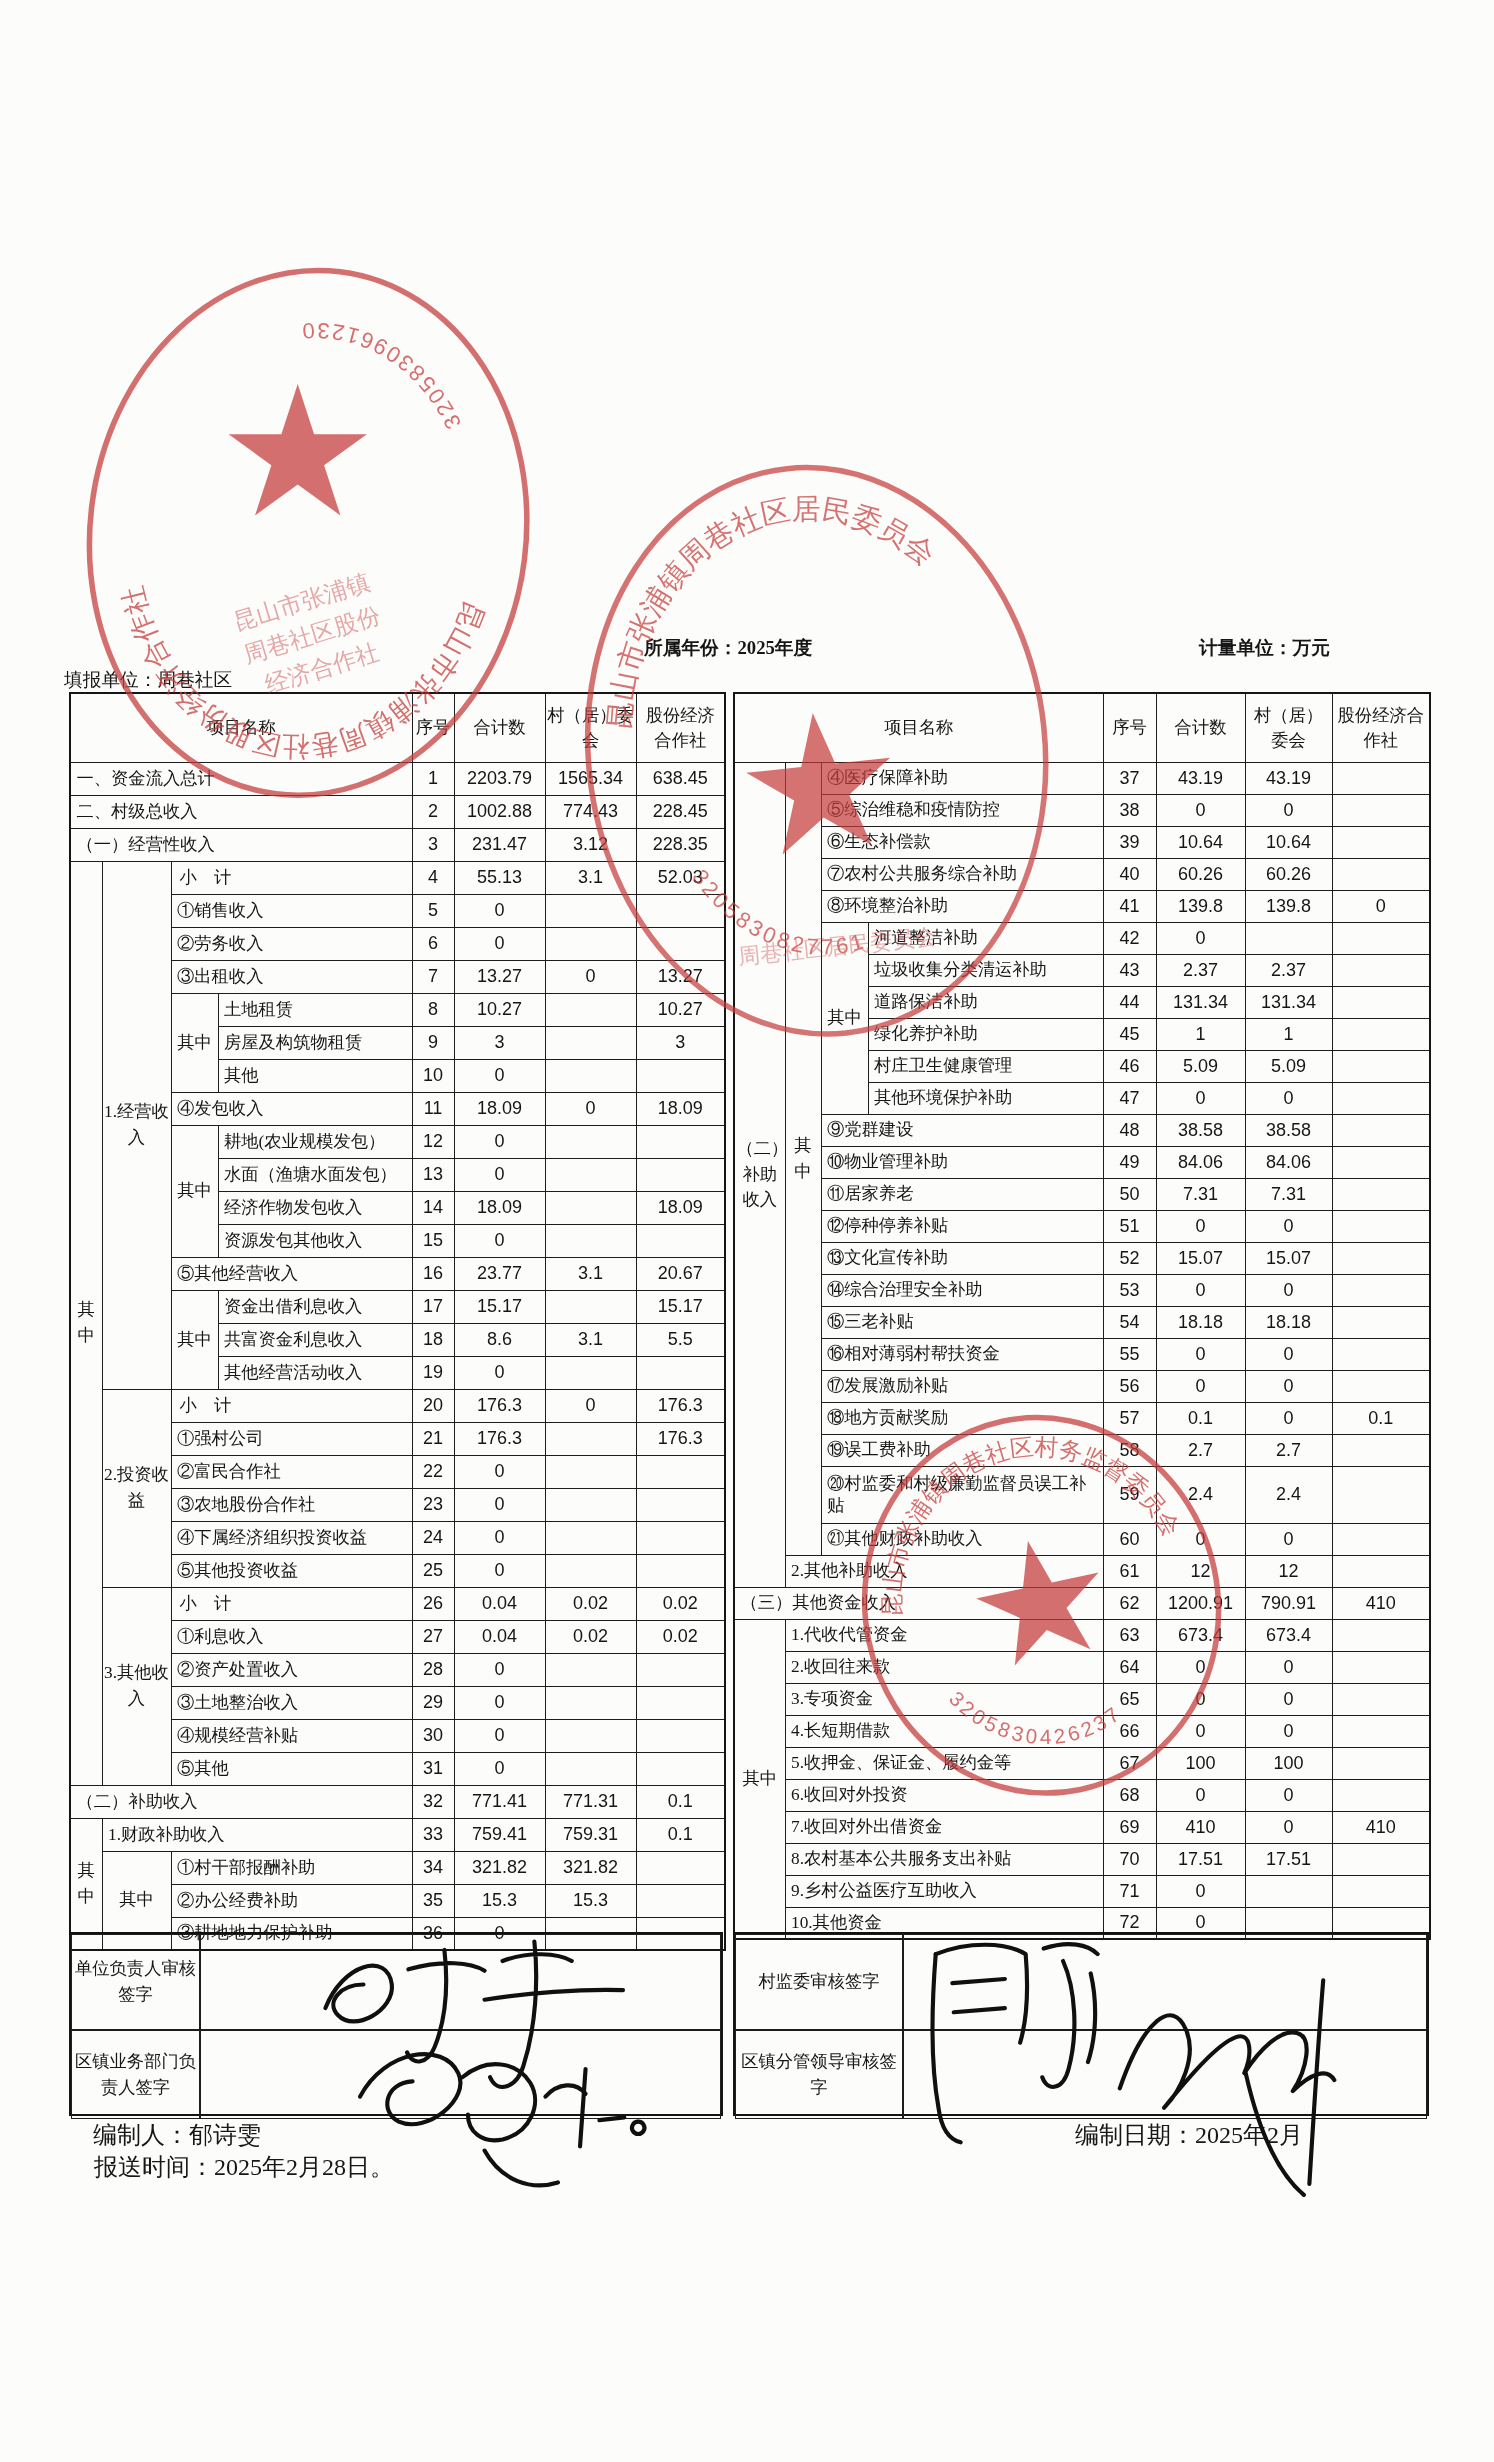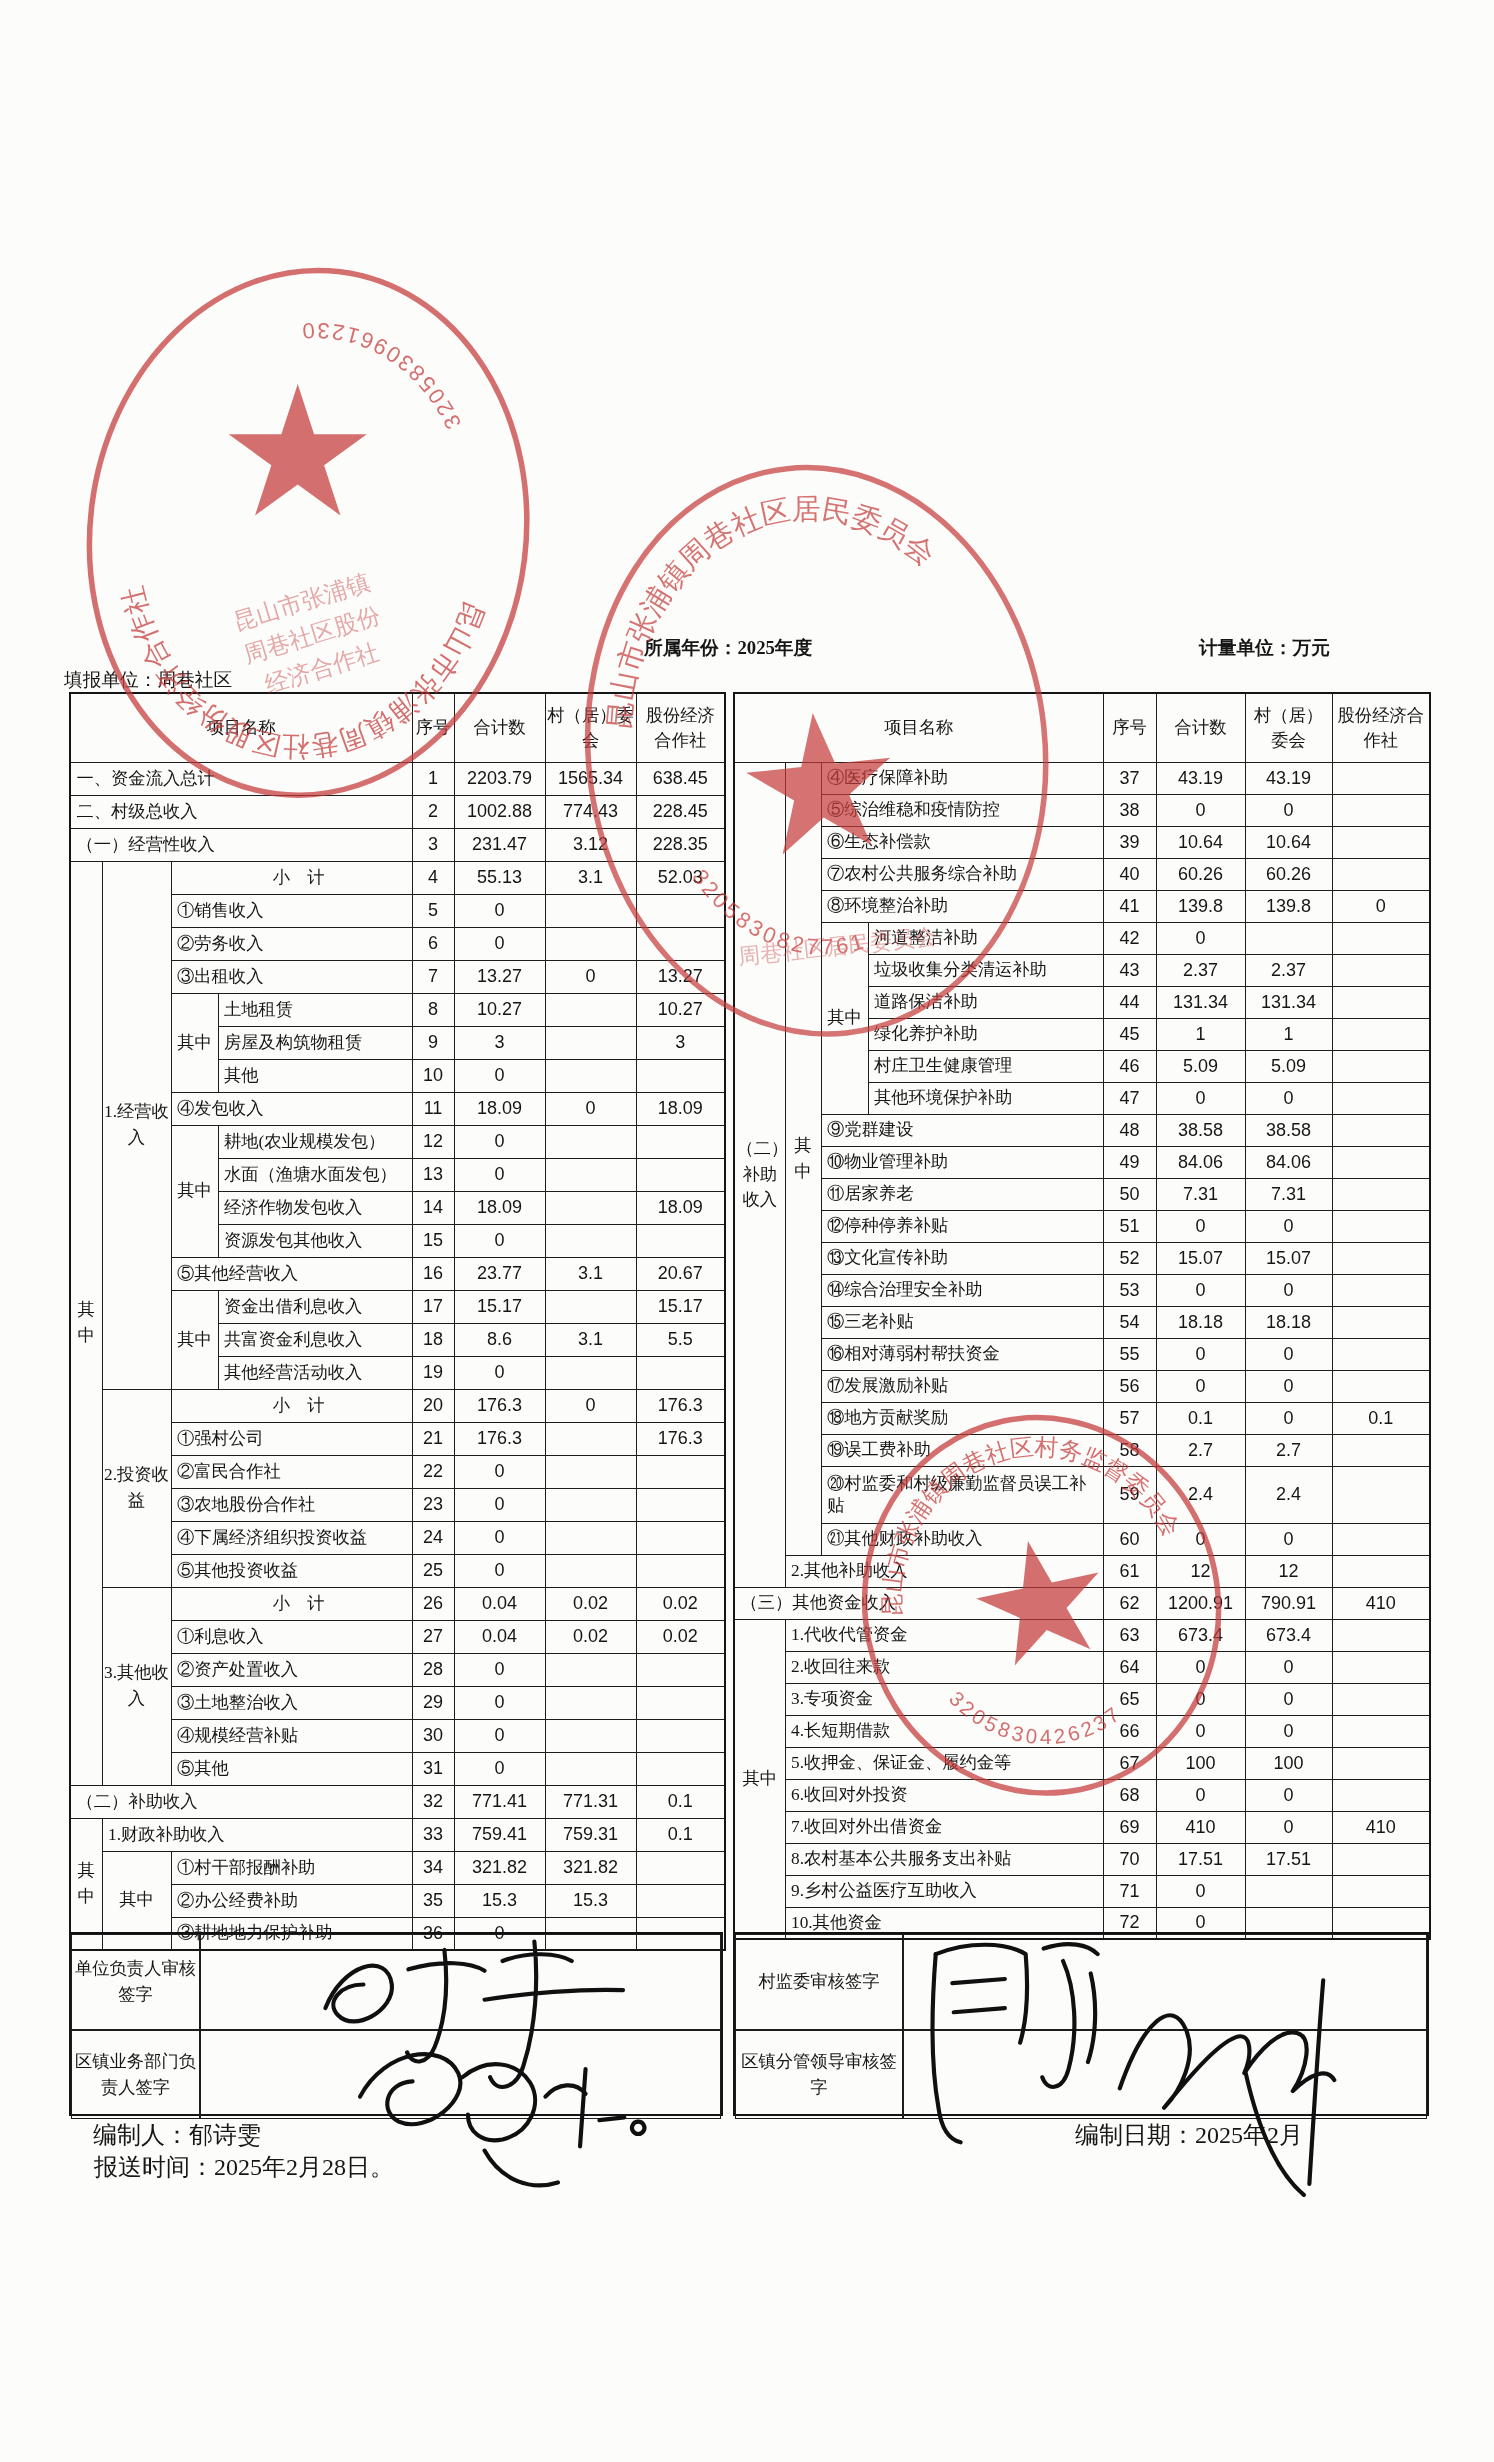--- a/index.html
+++ b/index.html
@@ -17,21 +17,21 @@
   table.budget{border-collapse:collapse;width:100%;height:100%;table-layout:fixed;}
   table.budget td,table.budget th{border:1.4px solid #1d1d1d;overflow:hidden;vertical-align:middle;}
   table.budget{border:2.1px solid #151515;}
   th.hdr{font-size:17.3px;font-weight:500;text-align:center;line-height:1.45;word-break:break-all;padding:1.4px;}
   tr.hrow{height:69px;}
   .tw-left tbody tr{height:33px;}
   .tw-right tbody tr{height:32px;}
   .tw-right tbody tr.tall{height:57px;}
   td.grp{font-size:17.3px;text-align:center;line-height:1.5;word-break:break-all;padding:1.4px;}
   td.lbl{font-size:17.3px;text-align:left;padding:0.7px 2.8px 0.7px 5.5px;line-height:1.25;word-break:break-all;}
-  td.lbl.center{text-align:center;padding-left:17px;}
+  td.lbl.center{padding-left:8px;}
   td.lbl.indent{}
   td.num{font-family:"Liberation Sans","DejaVu Sans",sans-serif;font-size:18px;text-align:center;padding:0 1.4px;}
   .sigblock{position:absolute;top:1932px;height:184px;display:grid;grid-template-rows:96px 89px;
             border:2.1px solid #151515;border-top:2.8px solid #111;box-sizing:border-box;}
   .sb-left{left:69px;width:654px;grid-template-columns:129px 1fr;}
   .sb-right{left:733px;width:696px;grid-template-columns:168px 1fr;}
   .sigcell{border:0.7px solid #1d1d1d;box-sizing:border-box;display:flex;align-items:center;justify-content:center;
            font-size:17.3px;text-align:center;line-height:1.5;padding:2.8px;}
   .sigpad{border:0.7px solid #1d1d1d;box-sizing:border-box;}
   .footer-line{position:absolute;font-size:24px;}

